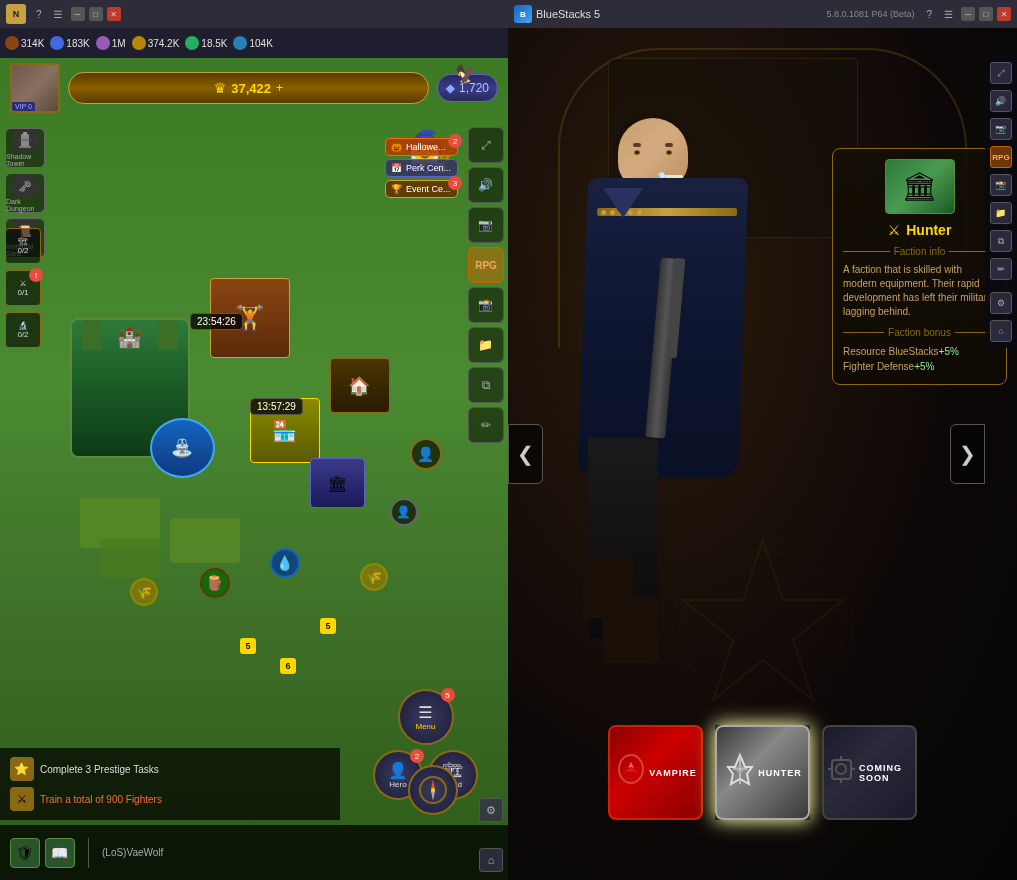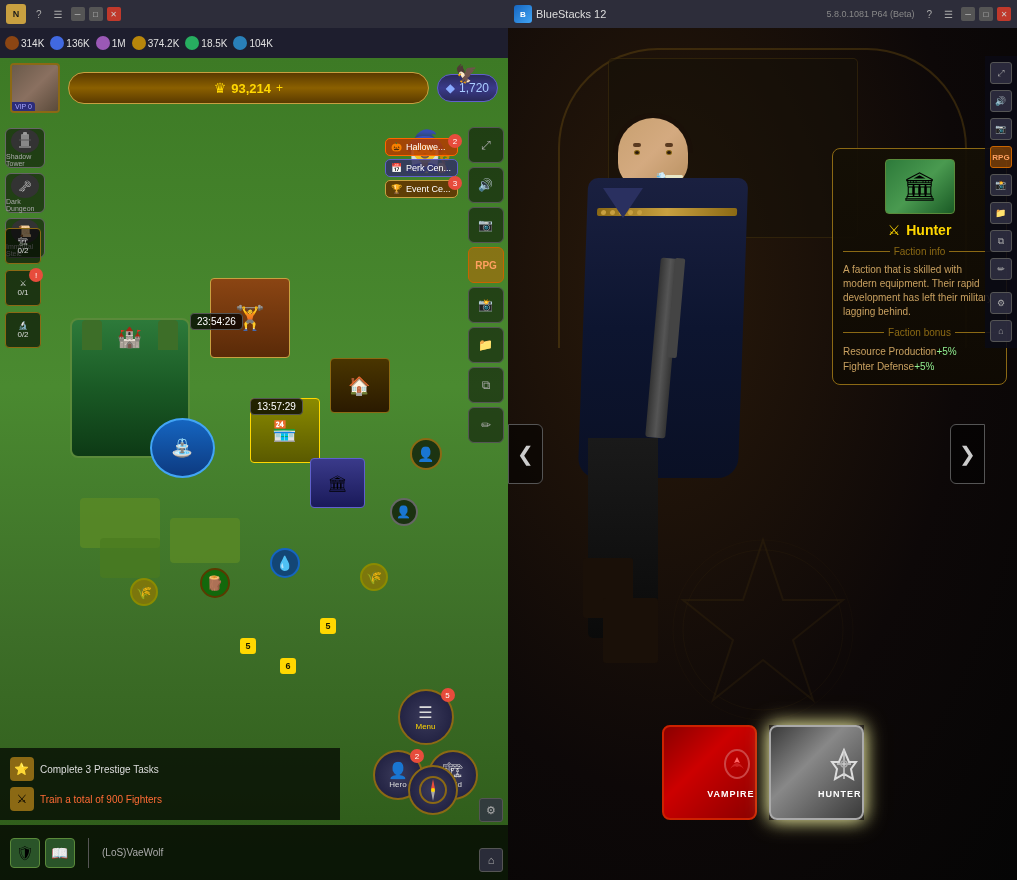--- a/index.html
+++ b/index.html
@@ -357,21 +357,21 @@
       z-index: 60;
     }
     .faction-badge {
       width: 95px; height: 95px;
       position: relative;
       cursor: pointer;
     }
     .faction-badge-inner {
       width: 100%; height: 100%;
       border-radius: 8px;
-      display: flex; flex-direction: column; align-items: flex-end; justify-content: center;
+      display: flex; flex-direction: row; align-items: center; justify-content: center;
       border: 2px solid #666;
       position: relative;
       overflow: hidden;
     }
     .faction-vampire { background: linear-gradient(135deg, #8B0000 0%, #CC0000 40%, #8B0000 100%); border-color: #CC2200; }
     .faction-werewolf { background: linear-gradient(135deg, #4a3500 0%, #8B6000 40%, #4a3500 100%); border-color: #c8a040; }
     .faction-hunter { background: linear-gradient(135deg, #3a3a3a 0%, #888 40%, #3a3a3a 100%); border-color: #aaa; box-shadow: 0 0 15px rgba(255,255,200,0.5); }
     .faction-soon { background: linear-gradient(135deg, #1a1a2a 0%, #2a2a3a 40%, #1a1a2a 100%); border-color: #444; }
     .faction-name { font-size: 9px; color: #fff; text-transform: uppercase; letter-spacing: 1px; font-weight: bold; }
 
@@ -489,21 +489,21 @@
     </div>
   </div>
 
   <div class="resources-bar">
     <div class="resource-item">
       <span class="res-icon res-wood"></span>
       <span>314K</span>
     </div>
     <div class="resource-item">
       <span class="res-icon res-food"></span>
-      <span>136K</span>
+      <span>183K</span>
     </div>
     <div class="resource-item">
       <span class="res-icon res-gems"></span>
       <span>1M</span>
     </div>
     <div class="resource-item">
       <span class="res-icon res-iron"></span>
       <span>374.2K</span>
     </div>
     <div class="resource-item">
@@ -520,21 +520,21 @@
 
     <div class="grass-ground"></div>
 
     <div class="hud-top">
       <div class="avatar-area">
         <div class="avatar-img" style="background:linear-gradient(135deg,#6a5a4a 0%,#8a7060 50%,#5a4a3a 100%);"></div>
         <div class="vip-badge">VIP 0</div>
       </div>
       <div class="gold-bar">
         <span class="crown-icon">♛</span>
-        <span class="gold-amount">93,214</span>
+        <span class="gold-amount">37,422</span>
         <span style="font-size:12px;color:#FFD700;">+</span>
       </div>
       <div class="diamond-bar">
         <span class="diamond-icon">◆</span>
         <span class="diamond-amount">1,720</span>
       </div>
     </div>
 
     <div class="side-icons-left">
       <div class="side-icon-btn">
@@ -730,21 +730,21 @@
 
     <div class="bird-deco">🦅</div>
 
   </div>
 </div>
 
 <div class="right-panel">
 
   <div class="titlebar-right">
     <div class="bluestacks-logo">B</div>
-    <span class="bluestacks-title">BlueStacks 12</span>
+    <span class="bluestacks-title">BlueStacks 5</span>
     <span style="font-size:9px;color:#888;margin-right:8px;">5.8.0.1081 P64 (Beta)</span>
     <div style="display:flex;align-items:center;gap:4px;margin-right:6px;">
       <span style="font-size:10px;color:#aaa;padding:0 4px;cursor:pointer;">?</span>
       <span style="font-size:10px;color:#aaa;padding:0 4px;cursor:pointer;">☰</span>
       <div class="win-btn">─</div>
       <div class="win-btn">□</div>
       <div class="win-btn" style="background:#c0392b;">✕</div>
     </div>
   </div>
 
@@ -819,21 +819,21 @@
 
       <div class="divider-fancy">
         <span>Faction info</span>
       </div>
       <div class="faction-info-text">A faction that is skilled with modern equipment. Their rapid development has left their military lagging behind.</div>
 
       <div class="divider-fancy">
         <span>Faction bonus</span>
       </div>
       <div class="faction-bonus-text">
-        <span>Resource Production</span><span class="bonus-highlight">+5%</span><br>
+        <span>Resource BlueStacks</span><span class="bonus-highlight">+5%</span><br>
         <span>Fighter Defense</span><span class="bonus-highlight">+5%</span>
       </div>
 
     </div>
 
     <div class="nav-arrow nav-left">
       <span>❮</span>
     </div>
     <div class="nav-arrow nav-right" style="right:32px;">
       <span>❯</span>
@@ -862,20 +862,35 @@
               <path d="M17,3 L12,15 L5,15 L10,22 L8,32 L17,27 L26,32 L24,22 L29,15 L22,15 Z" fill="none" stroke="#ddd" stroke-width="2"></path>
               <line x1="17" y1="3" x2="17" y2="32" stroke="#ccc" stroke-width="1.5"></line>
               <line x1="10" y1="17" x2="24" y2="17" stroke="#ccc" stroke-width="1.5"></line>
               <circle cx="17" cy="17" r="3" fill="none" stroke="#aaa" stroke-width="1.5"></circle>
             </svg>
           </div>
           <span class="faction-name">HUNTER</span>
         </div>
       </div>
 
+      <div class="faction-badge">
+        <div class="faction-badge-inner faction-soon">
+          <div style="font-size:28px;">
+            <svg width="35" height="35" viewBox="0 0 35 35">
+              <rect x="8" y="8" width="19" height="19" rx="3" fill="none" stroke="#555" stroke-width="2"></rect>
+              <circle cx="17" cy="17" r="5" fill="none" stroke="#555" stroke-width="2"></circle>
+              <line x1="17" y1="8" x2="17" y2="4" stroke="#555" stroke-width="2"></line>
+              <line x1="17" y1="27" x2="17" y2="31" stroke="#555" stroke-width="2"></line>
+              <line x1="8" y1="17" x2="4" y2="17" stroke="#555" stroke-width="2"></line>
+              <line x1="27" y1="17" x2="31" y2="17" stroke="#555" stroke-width="2"></line>
+            </svg>
+          </div>
+          <span class="faction-name">Coming soon</span>
+        </div>
+      </div>
     </div>
 
     <div class="bs-right-tools">
       <div class="tool-btn">⤢</div>
       <div class="tool-btn">🔊</div>
       <div class="tool-btn">📷</div>
       <div class="tool-btn" style="background:rgba(200,100,0,0.5);color:#ffa060;font-size:8px;font-weight:bold;border:1px solid #c86400;">RPG</div>
       <div class="tool-btn">📸</div>
       <div class="tool-btn">📁</div>
       <div class="tool-btn">⧉</div>

